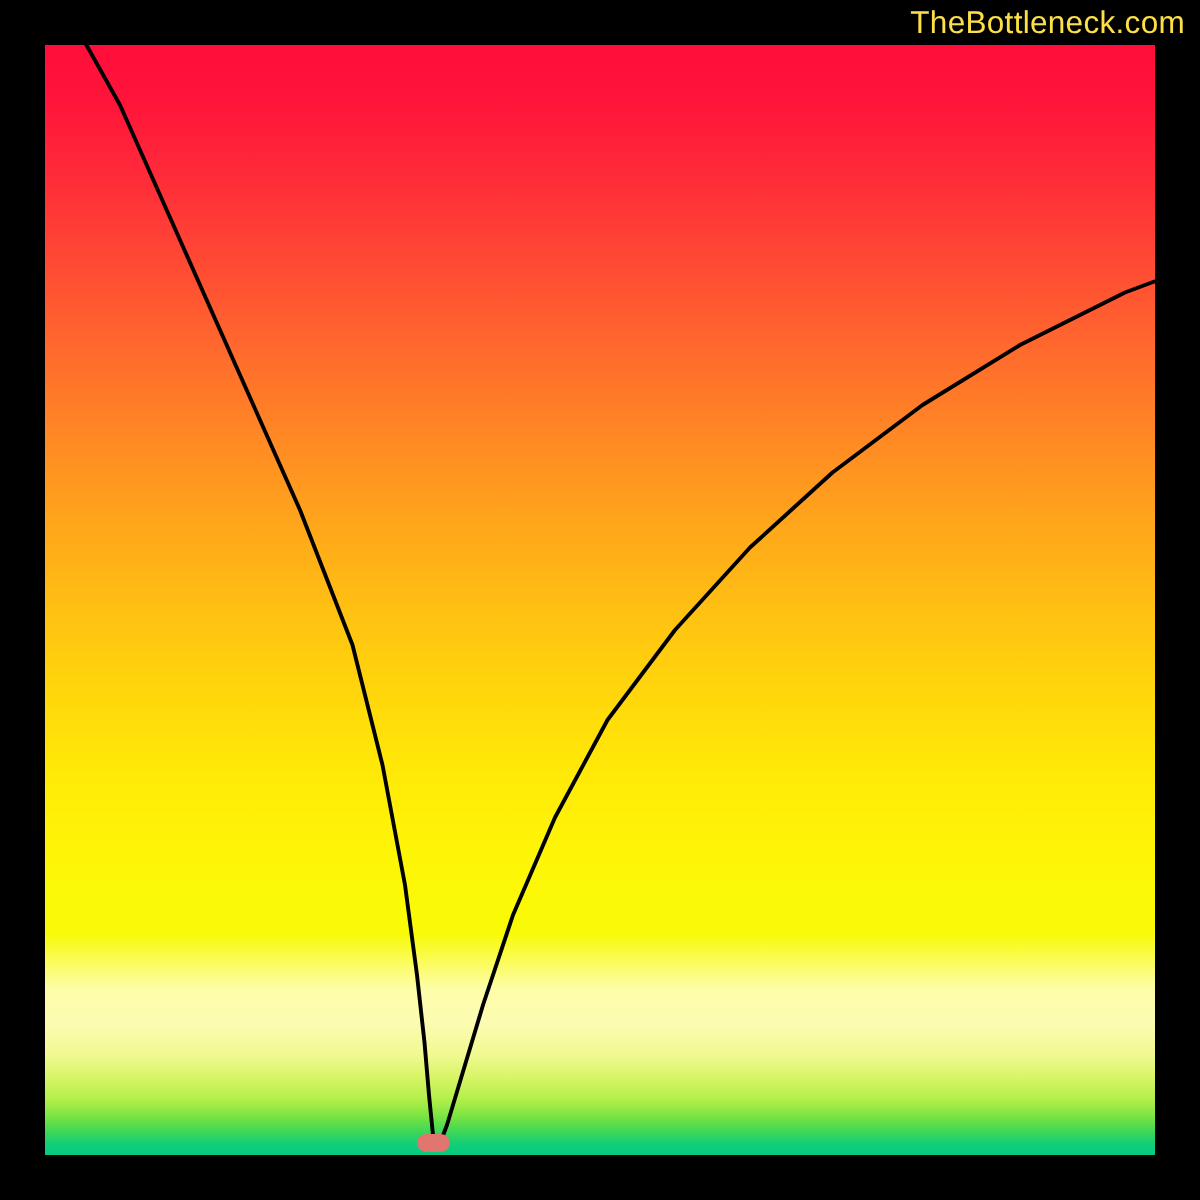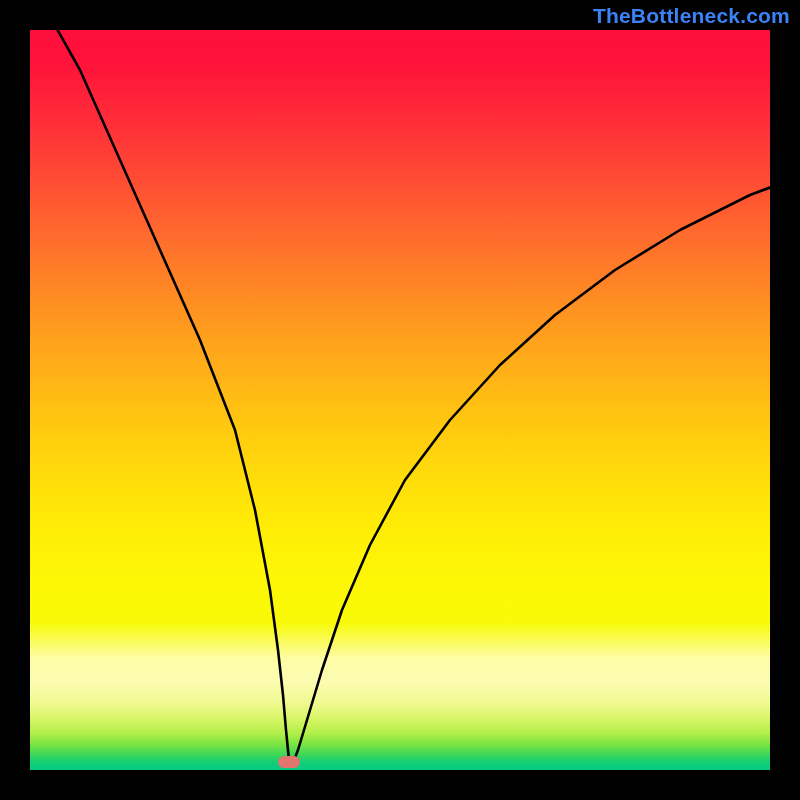--- a/index.html
+++ b/index.html
@@ -75,23 +75,23 @@
     width: 22px;
     height: 12px;
     border-radius: 6px;
     background: #e0766d;
   }
 
   .watermark {
     position: absolute;
     top: 4px;
     right: 10px;
-    color: #3b82f6;
+    color: #fde047;
     font-size: 21px;
-    font-weight: 700;
+    font-weight: 400;
     letter-spacing: 0.2px;
   }
 </style>
 </head>
 <body>
 
 <div class="frame">
 
   <div class="plot">
 

